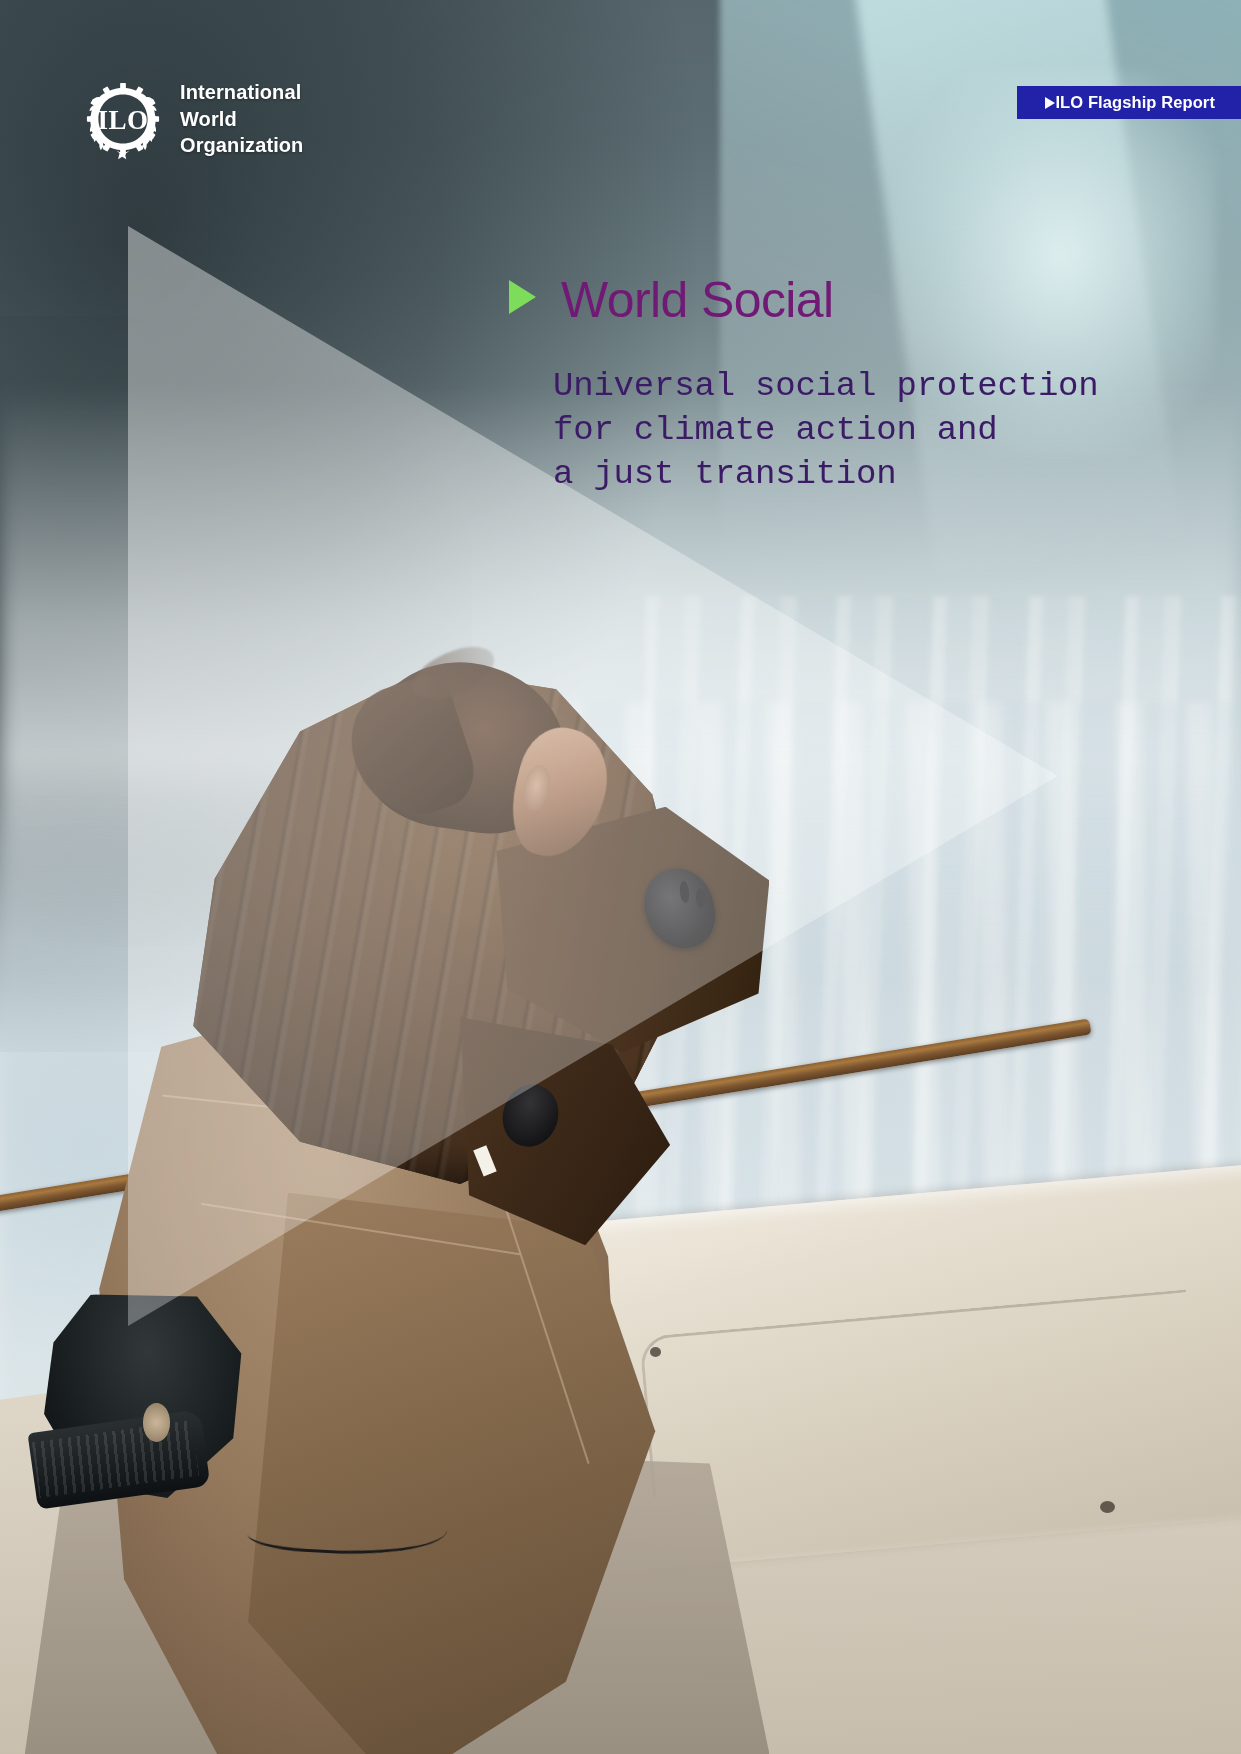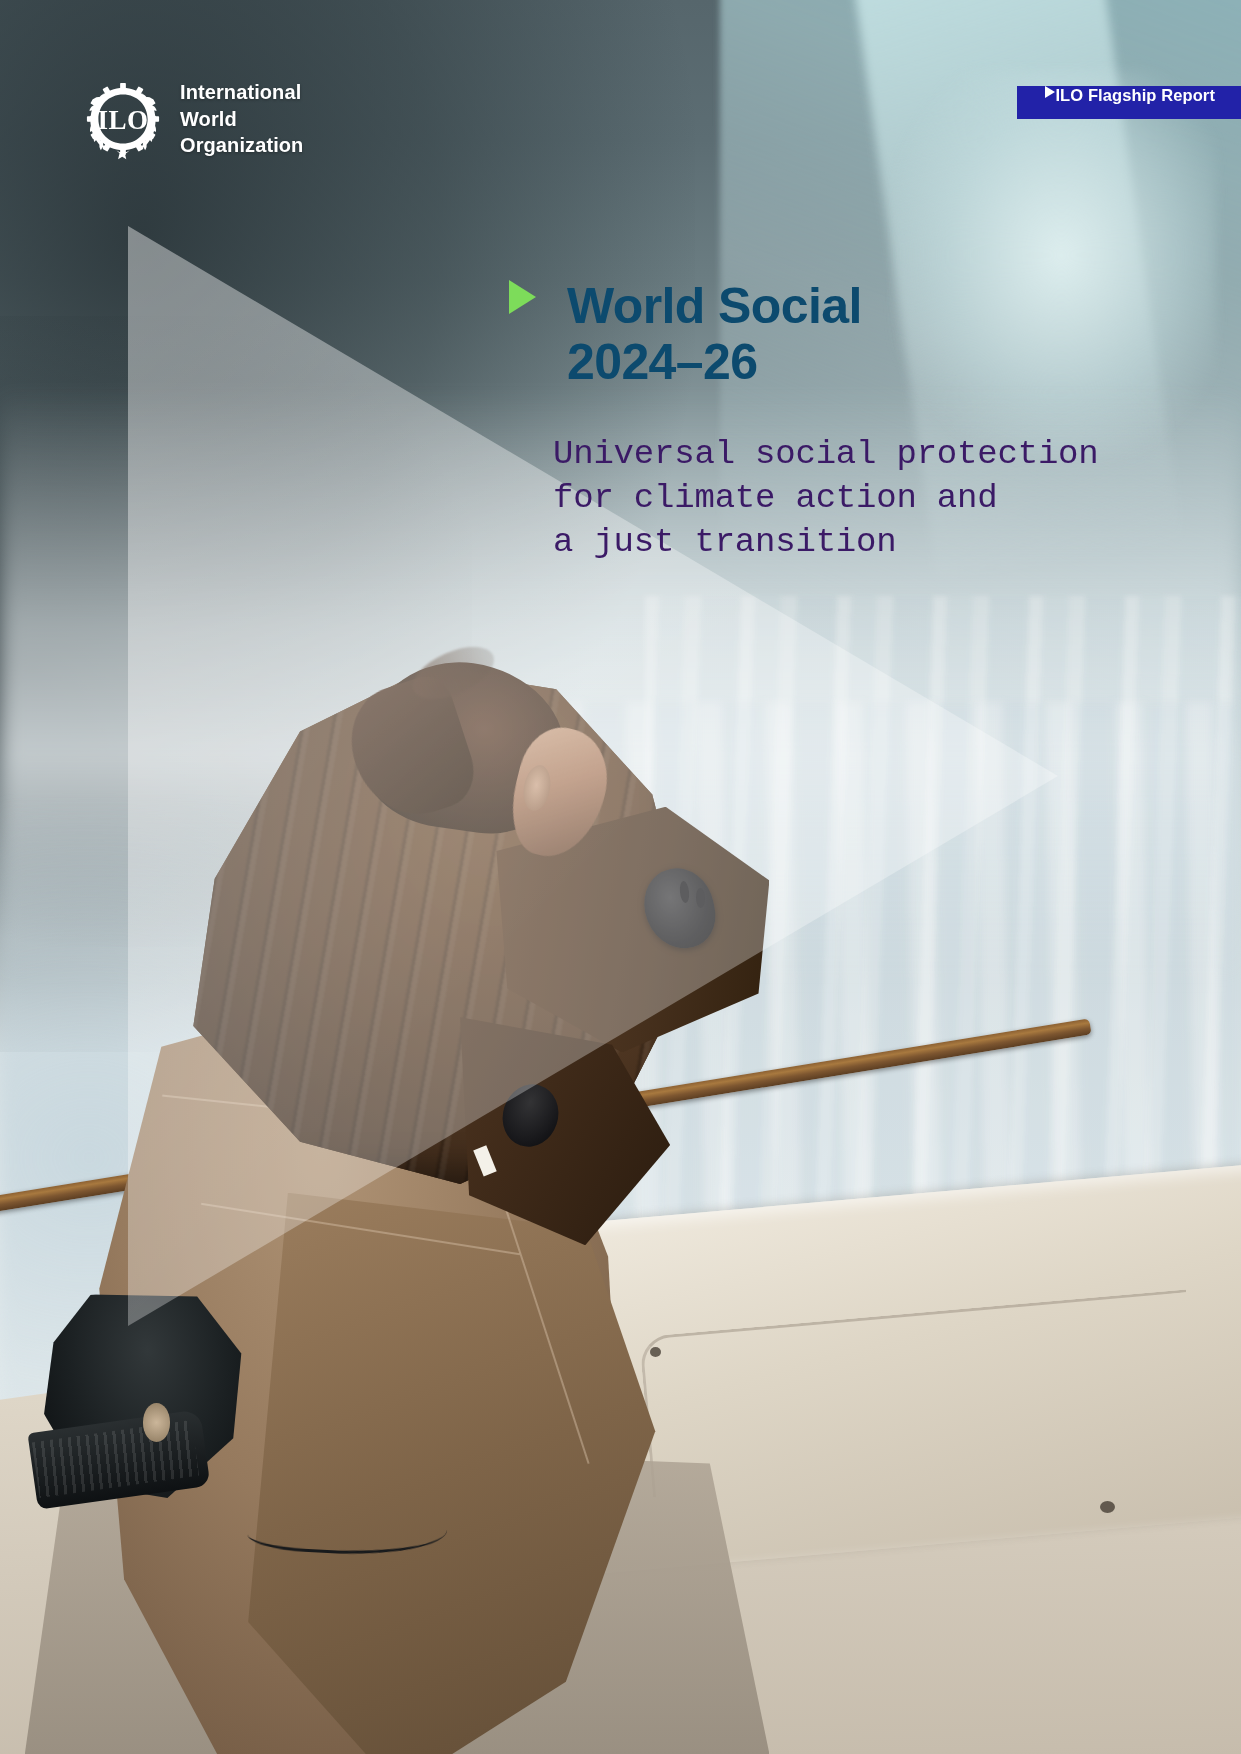--- a/index.html
+++ b/index.html
@@ -281,41 +281,41 @@
   .logo-words{
     color:#fff;font-weight:bold;font-size:20px;line-height:1.33;
     letter-spacing:.1px;
     text-shadow:0 1px 3px rgba(0,0,0,.35);
   }
 
   
   .badge{
     position:absolute;right:0;top:86px;height:33px;
     background:#2222a8;
-    display:flex;
+    display:flex;align-items:center;
     padding:0 26px 0 28px;
     color:#fff;font-size:16.5px;font-weight:bold;letter-spacing:.1px;
     white-space:nowrap;
   }
   .badge .tri{
     width:0;height:0;border-left:10px solid #fff;
     border-top:6.5px solid transparent;border-bottom:6.5px solid transparent;
   }
 
   
   .title-block{position:absolute;left:553px;top:262px;width:560px;}
   .title-row{display:flex;align-items:flex-start;}
   .title-bullet{
     width:0;height:0;flex:0 0 auto;
     border-left:27px solid #7ddc5a;
     border-top:17px solid transparent;border-bottom:17px solid transparent;
     margin:18px 15px 0 -44px;
   }
   h1.title{
-    margin:16px;color:#0c4a6e;font-weight:bold;
+    margin:10px;color:#701a75;font-weight:normal;
     font-size:50px;line-height:1.12;letter-spacing:-.6px;
   }
   .subtitle{
     margin:26px 0 0 0;color:#3b1a66;
     font-weight:normal;font-size:34px;line-height:1.30;letter-spacing:-.2px;font-family:Liberation Mono, monospace;
   }
 </style>
 </head>
 <body>
 
@@ -439,21 +439,20 @@
   <div class="badge">
     <span class="tri"></span>
     <span>ILO Flagship Report</span>
   </div>
 
   <div class="title-block">
     <div class="title-row">
       <span class="title-bullet"></span>
       <h1 class="title">
         <div>World Social</div>
-        <div>2024–26</div>
       </h1>
     </div>
     <div class="subtitle">
       <div>Universal social protection</div>
       <div>for climate action and</div>
       <div>a just transition</div>
     </div>
   </div>
 
 </div>

